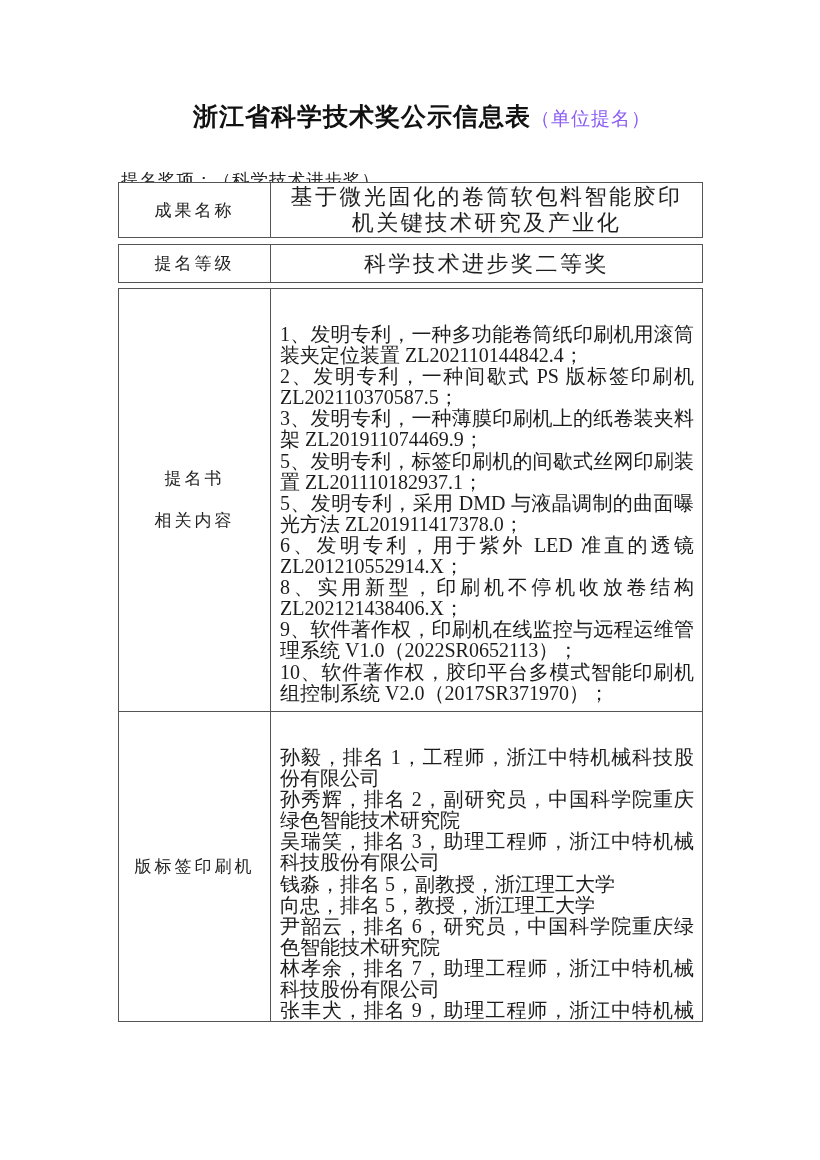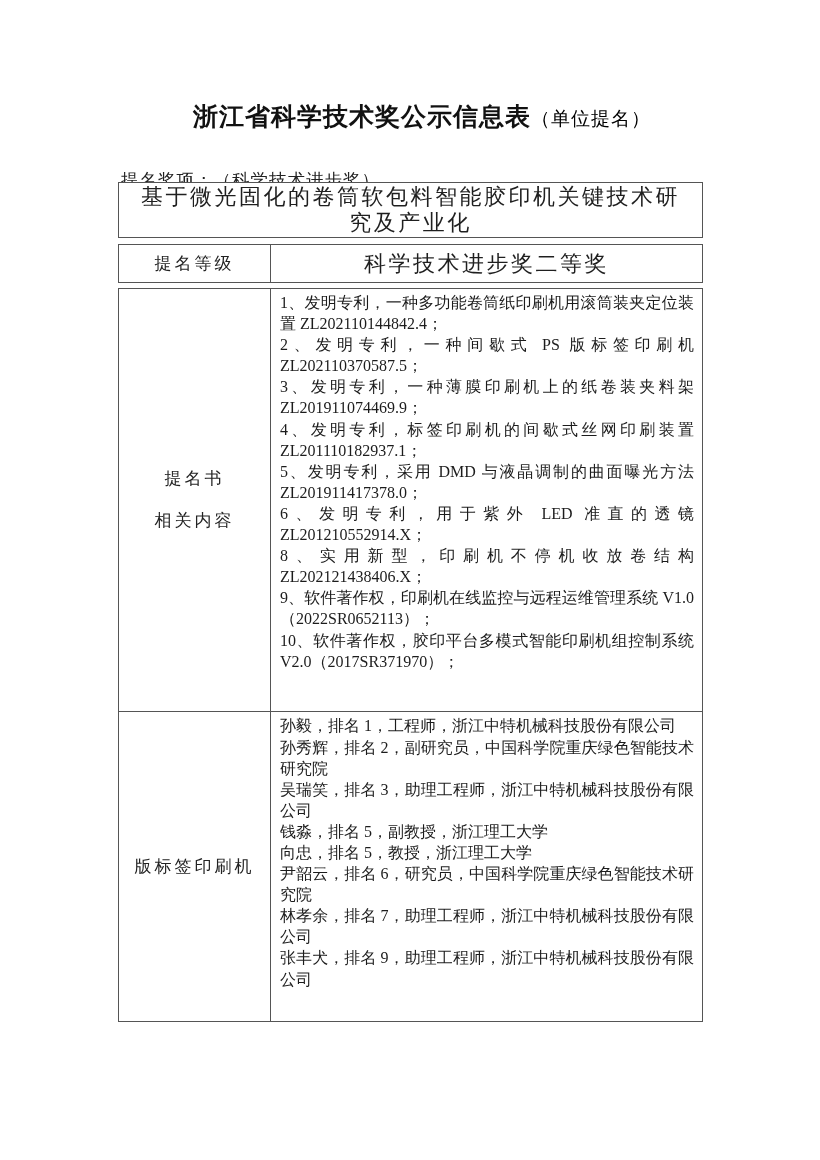--- a/index.html
+++ b/index.html
@@ -25,21 +25,21 @@
     font-family: "Liberation Sans", "DejaVu Sans", sans-serif;
     font-weight: 700;
     font-size: 25px;
     letter-spacing: 1px;
     color: #111;
     margin-left: 24px;
   }
   .title-sub {
     font-size: 19px;
     letter-spacing: 1px;
-    color: #000000;
+    color: #8b5cf6;
   }
   .award-line {
     position: absolute;
     top: 168px;
     left: 121px;
     font-size: 17.5px;
     letter-spacing: 1px;
     color: #222;
   }
   .tbl-seg {
@@ -82,42 +82,44 @@
   }
   .centered-value {
     letter-spacing: 2.5px;
     line-height: 26px;
     padding: 0 15px;
     text-align: center;
   }
   .cell-list {
     flex: 1 1 auto;
     padding: 3px 8px 2px 9px;
-    font-size: 16px;
+    font-size: 20px;
     line-height: 21.1px;
     color: #1c1c1c;
     overflow: hidden;
+    margin-top: 32px;
   }
   .cell-list .line {
     text-align: justify;
     text-justify: inter-ideograph;
   }
 </style>
 </head>
 <body>
 
 <div class="page">
 
   <div class="doc-title">
     <span class="title-main">浙江省科学技术奖公示信息表</span><span class="title-sub">（单位提名）</span>
   </div>
 
   <div class="award-line">提名奖项：（科学技术进步奖）</div>
 
   <div class="tbl-seg seg1">
+    <div class="cell-label">成果名称</div>
     <div class="cell-content">
       <div class="centered-value">基于微光固化的卷筒软包料智能胶印机关键技术研究及产业化</div>
     </div>
   </div>
 
   <div class="tbl-seg seg2">
     <div class="cell-label">提名等级</div>
     <div class="cell-content">
       <div class="centered-value">科学技术进步奖二等奖</div>
     </div>
@@ -126,21 +128,21 @@
   <div class="tbl-seg seg3">
     <div class="trow trow-nomination">
       <div class="cell-label">
         <div class="label-line">提名书</div>
         <div class="label-line">相关内容</div>
       </div>
       <div class="cell-list">
           <div class="line">1、发明专利，一种多功能卷筒纸印刷机用滚筒装夹定位装置 ZL202110144842.4；</div>
           <div class="line">2、发明专利，一种间歇式 PS 版标签印刷机 ZL202110370587.5；</div>
           <div class="line">3、发明专利，一种薄膜印刷机上的纸卷装夹料架 ZL201911074469.9；</div>
-          <div class="line">4、发明专利，标签印刷机的间歇式丝网印刷装置 ZL201110182937.1；</div>
+          <div class="line">5、发明专利，标签印刷机的间歇式丝网印刷装置 ZL201110182937.1；</div>
           <div class="line">5、发明专利，采用 DMD 与液晶调制的曲面曝光方法 ZL201911417378.0；</div>
           <div class="line">6、发明专利，用于紫外 LED 准直的透镜 ZL201210552914.X；</div>
           <div class="line">8、实用新型，印刷机不停机收放卷结构 ZL202121438406.X；</div>
           <div class="line">9、软件著作权，印刷机在线监控与远程运维管理系统 V1.0（2022SR0652113）；</div>
           <div class="line">10、软件著作权，胶印平台多模式智能印刷机组控制系统 V2.0（2017SR371970）；</div>
         </div>
     </div>
     <div class="trow trow-completers">
       <div class="cell-label">版标签印刷机</div>
       <div class="cell-list">

